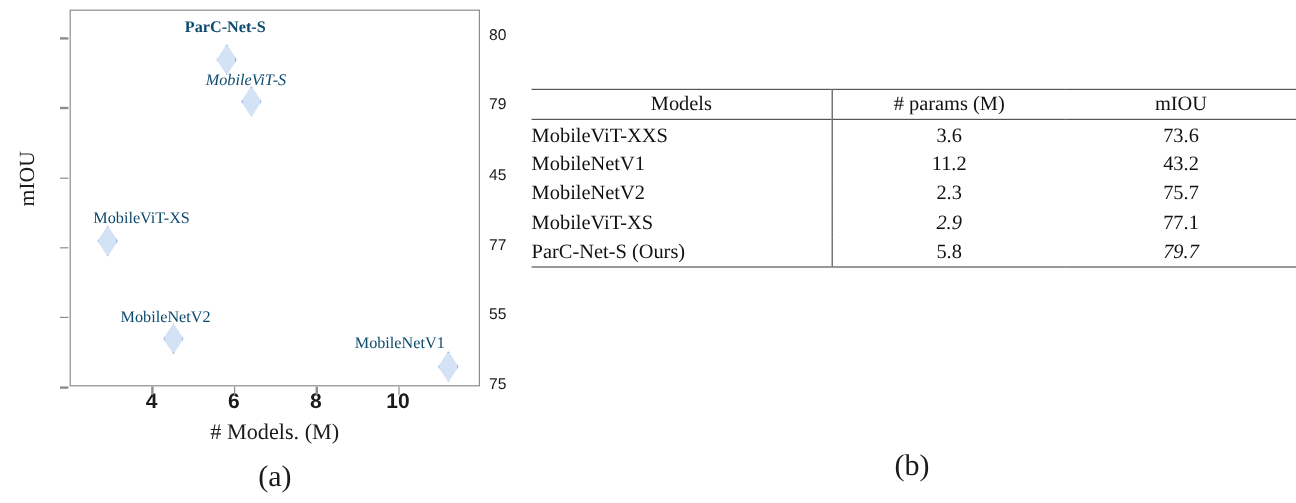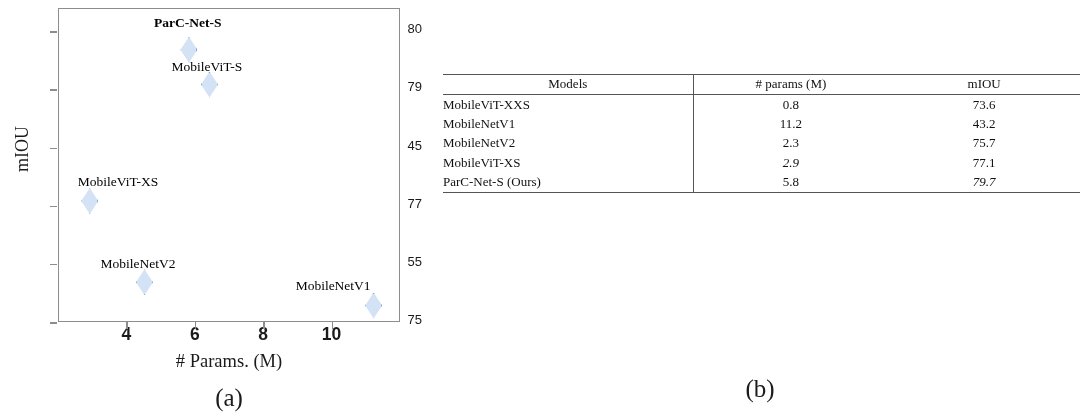--- a/index.html
+++ b/index.html
@@ -132,45 +132,45 @@
   .point .diamond::after {
     content: "";
     position: absolute;
     left: 0; top: 0; right: 0; bottom: 0;
   }
   .point-label {
     position: absolute;
     white-space: nowrap;
     font-size: 13.5px;
     line-height: 1;
-    color: #000000;
+    color: #0c4a6e;
   }
   .point-label.bold { font-weight: bold; }
-  .point-label.italic { }
+  .point-label.italic { font-style: italic; }
 
   
   #panel-b {
     position: absolute;
     left: 440px;
     top: 0;
     width: 640px;
     height: 419px;
   }
 
   #tbl-wrap {
     position: absolute;
     left: 3px;
     top: 74px;
     width: 637px;
   }
 
   table.data-table {
     border-collapse: collapse;
     width: 637px;
-    font-size: 13px;
+    font-size: 17px;
     color: #111111;
   }
   table.data-table td, table.data-table th {
     padding: 1.2px 0 1.8px 0;
     font-weight: normal;
     line-height: 1.26;
   }
   .rule-top    { border-top: 1.7px solid #555555; }
   .rule-mid    { border-top: 1.5px solid #555555; }
   .rule-bottom { border-bottom: 1.7px solid #555555; }
@@ -245,38 +245,38 @@
           <div class="diamond"></div>
         </div>
         <div class="point-label" style="left: 41.5px; top: 248.296px;">MobileNetV2</div>
         <div class="point" style="left: 314.64px; top: 296.556px;">
           <div class="diamond"></div>
         </div>
         <div class="point-label" style="left: 236.64px; top: 269.556px;">MobileNetV1</div>
       </div>
   </div>
 
-  <div id="x-axis-title"># Params. (M)</div>
+  <div id="x-axis-title"># Models. (M)</div>
   <div id="caption-a">(a)</div>
 </div>
 
 <div id="panel-b">
   <div id="tbl-wrap">
     <table class="data-table">
       <thead>
         <tr class="rule-top rule-head">
           <th class="col-models">Models</th>
           <th class="col-params"># params (M)</th>
           <th class="col-miou">mIOU</th>
         </tr>
       </thead>
       <tbody id="tbody-main">
           <tr class="rule-mid">
             <td class="col-models">MobileViT-XXS</td>
-            <td class="col-params b">0.8</td>
+            <td class="col-params b">3.6</td>
             <td class="col-miou ">73.6</td>
           </tr>
           <tr>
             <td class="col-models">MobileNetV1</td>
             <td class="col-params ">11.2</td>
             <td class="col-miou ">43.2</td>
           </tr>
           <tr>
             <td class="col-models">MobileNetV2</td>
             <td class="col-params ">2.3</td>

